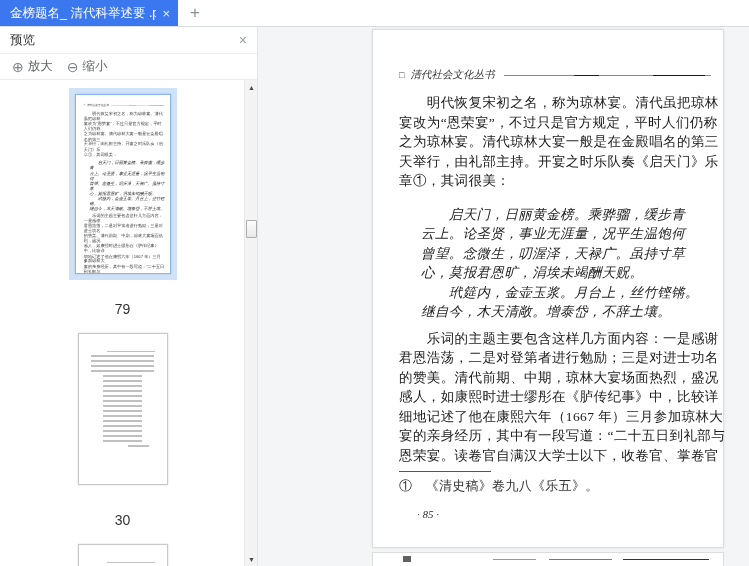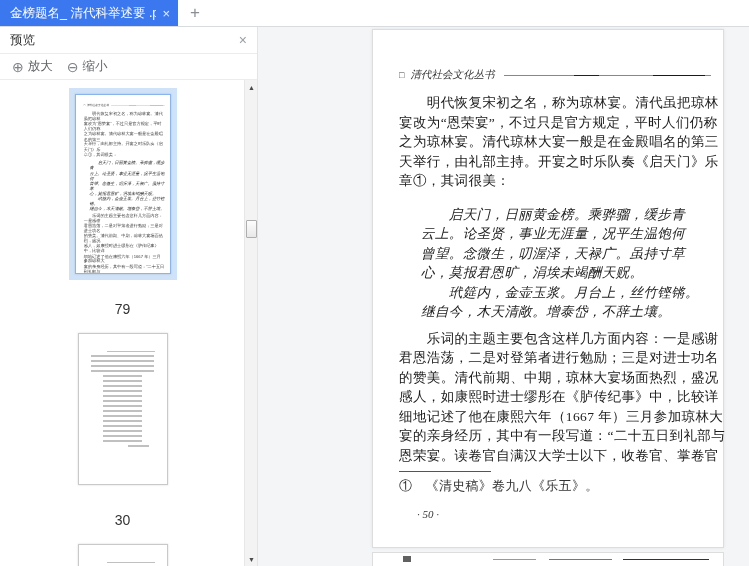--- a/index.html
+++ b/index.html
@@ -251,21 +251,21 @@
           <div class="t-line">君恩浩荡，二是对登第者进行勉励；三是对进士功名</div>
           <div class="t-line">的赞美。清代前期、中期，琼林大宴场面热烈，盛况</div>
           <div class="t-line">感人，如康熙时进士缪彤在《胪传纪事》中，比较详</div>
           <div class="t-line">细地记述了他在康熙六年（1667 年）三月参加琼林大</div>
           <div class="t-line">宴的亲身经历，其中有一段写道：“二十五日到礼部与</div>
           <div class="t-line">恩荣宴。读卷官自满汉大学士以下，收卷官、掌卷官</div>
         </div>
 
       <div class="foot-rule"></div>
       <div class="footnote">①　《清史稿》卷九八《乐五》。</div>
-      <div class="page-num">· 50 ·</div>
+      <div class="page-num">· 85 ·</div>
     </div>
 
     <div class="next-page">
       <div class="next-page-mark"></div>
       <div class="next-page-rule"></div>
     </div>
 
   </div>
 </div>
 

